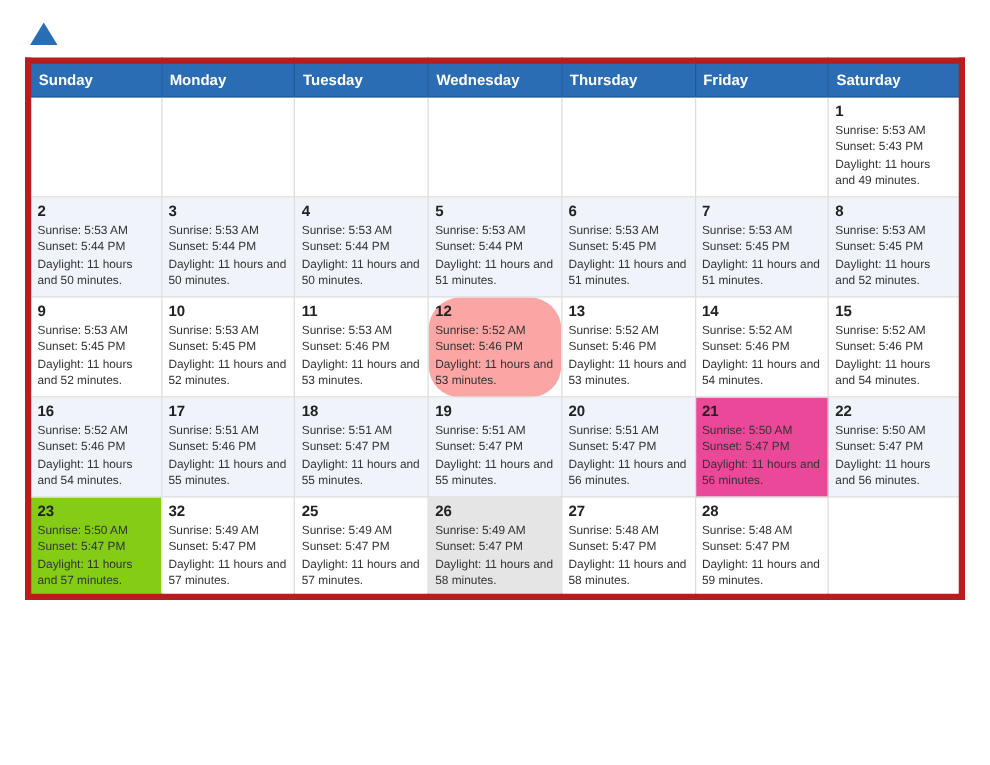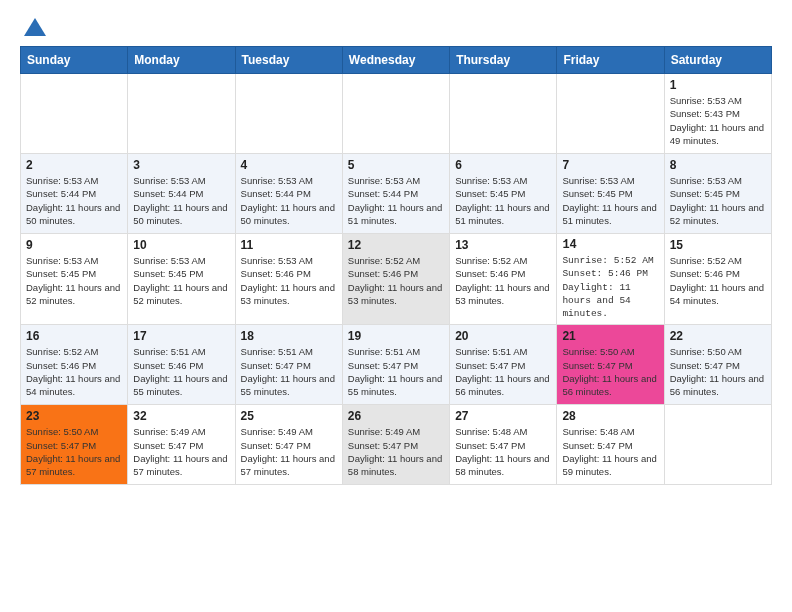--- a/index.html
+++ b/index.html
@@ -37,21 +37,21 @@
       line-height: 1.1;
     }
     .location {
       font-size: 14px;
       color: #444;
       margin-top: 2px;
     }
     .calendar {
       width: 100%;
       border-collapse: collapse;
-      border: 1px solid #b91c1c;
+      border: 5px solid #b91c1c;
     }
     .calendar th {
       background: #2a6db5;
       color: #fff;
       font-size: 12px;
       font-weight: bold;
       text-align: left;
       padding: 6px 6px;
       border: 1px solid #1e5a9a;
     }
@@ -207,35 +207,35 @@
 Daylight: 11 hours
 and 52 minutes.</div>
           </td>
           <td style="background: rgb(255, 255, 255);">
             <span class="day-number">11</span>
             <div class="day-info">Sunrise: 5:53 AM
 Sunset: 5:46 PM
 Daylight: 11 hours
 and 53 minutes.</div>
           </td>
-          <td style="background: #e5e5e5;">
+          <td style="background: #fca5a5; border-radius: 25px;">
             <span class="day-number">12</span>
             <div class="day-info">Sunrise: 5:52 AM
 Sunset: 5:46 PM
 Daylight: 11 hours
 and 53 minutes.</div>
           </td>
           <td style="background: rgb(255, 255, 255);">
             <span class="day-number">13</span>
             <div class="day-info">Sunrise: 5:52 AM
 Sunset: 5:46 PM
 Daylight: 11 hours
 and 53 minutes.</div>
           </td>
-          <td style="background: rgb(255, 255, 255); font-family: Liberation Mono, monospace;">
+          <td style="background: rgb(255, 255, 255);">
             <span class="day-number">14</span>
             <div class="day-info">Sunrise: 5:52 AM
 Sunset: 5:46 PM
 Daylight: 11 hours
 and 54 minutes.</div>
           </td>
           <td style="background: rgb(255, 255, 255);">
             <span class="day-number">15</span>
             <div class="day-info">Sunrise: 5:52 AM
 Sunset: 5:46 PM
@@ -288,21 +288,21 @@
           </td>
           <td style="background: rgb(240, 244, 250);">
             <span class="day-number">22</span>
             <div class="day-info">Sunrise: 5:50 AM
 Sunset: 5:47 PM
 Daylight: 11 hours
 and 56 minutes.</div>
           </td>
         </tr>
         <tr>
-          <td style="background: #f97316;">
+          <td style="background: #84cc16;">
             <span class="day-number">23</span>
             <div class="day-info">Sunrise: 5:50 AM
 Sunset: 5:47 PM
 Daylight: 11 hours
 and 57 minutes.</div>
           </td>
           <td style="background: rgb(255, 255, 255);">
             <span class="day-number">32</span>
             <div class="day-info">Sunrise: 5:49 AM
 Sunset: 5:47 PM

